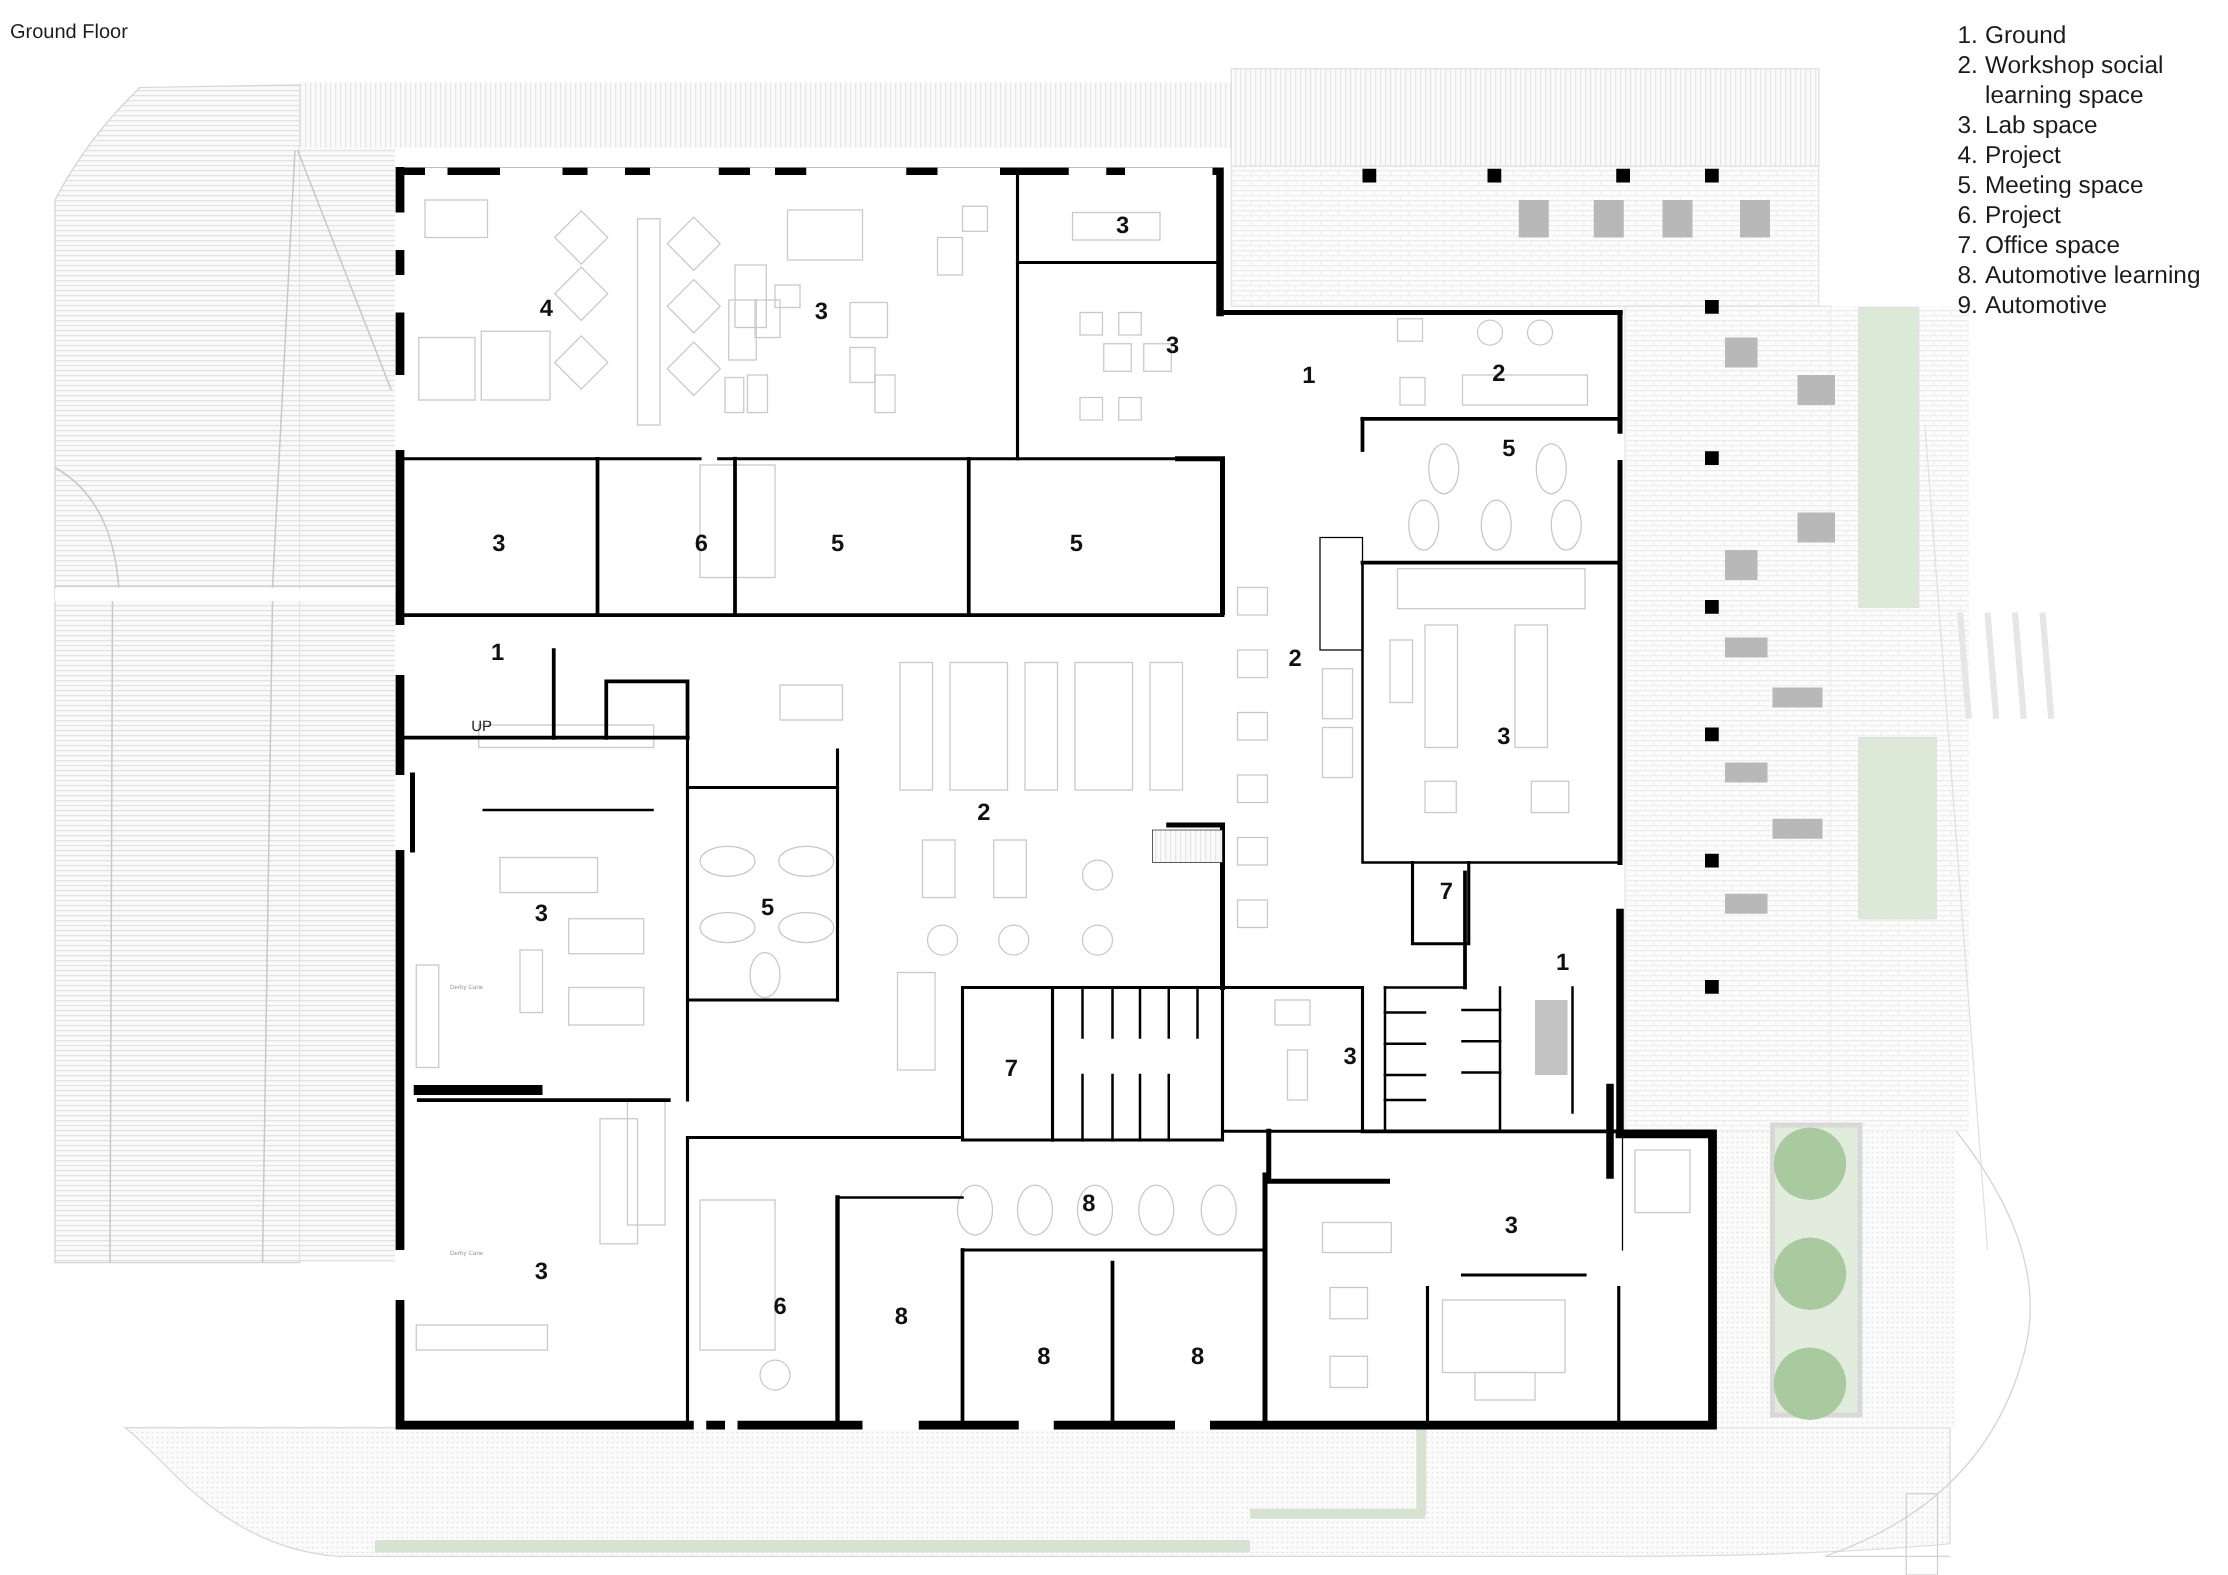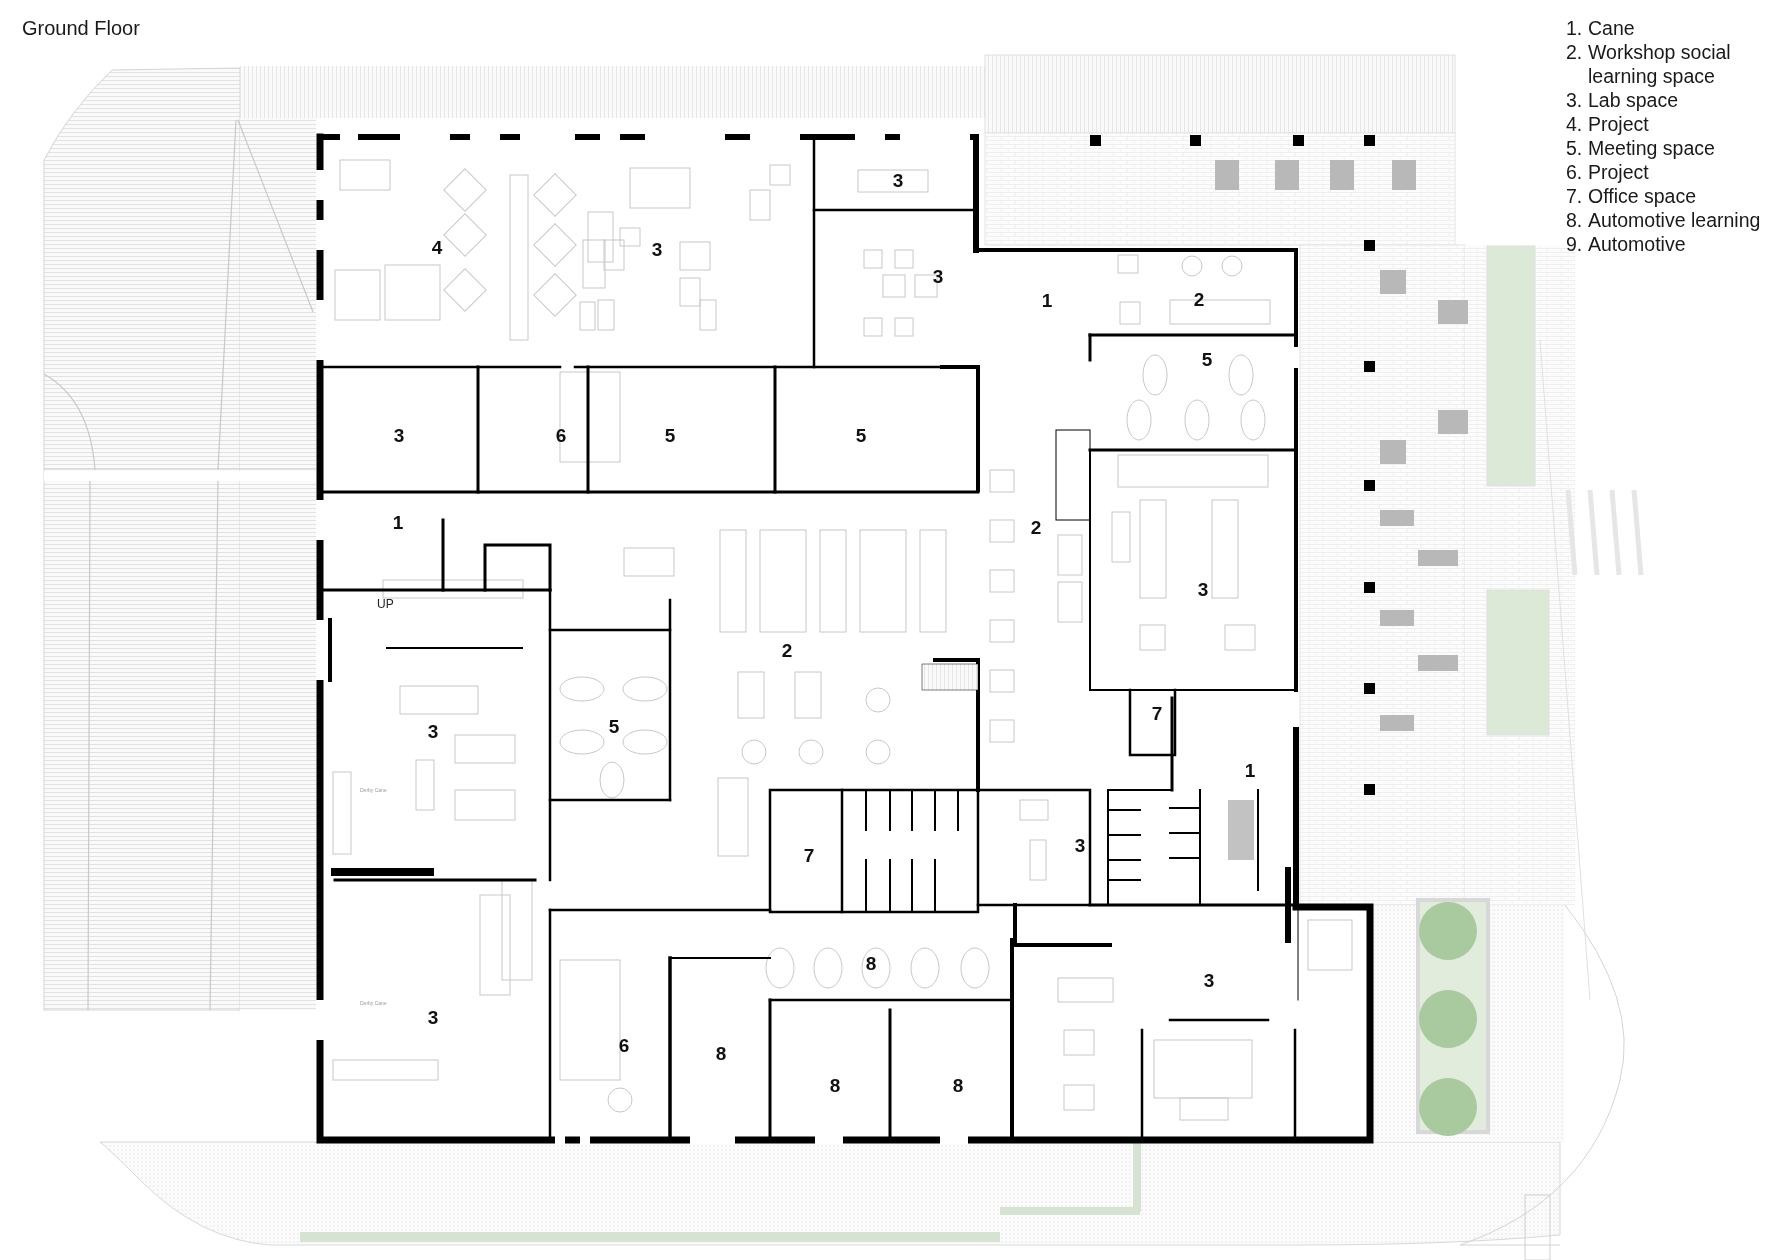--- a/index.html
+++ b/index.html
@@ -1,19 +1,19 @@
 <!DOCTYPE html>
 <html><head>
 <meta charset="utf-8">
 <style>
   html, body { margin: 0; padding: 0; background: #ffffff; }
   body { width: 1782px; height: 1260px; position: relative; overflow: hidden;
          font-family: "Liberation Sans", sans-serif; color: #111; }
   #plan { position: absolute; left: 0; top: 0; }
-  .title { position: absolute; left: 22px; top: 17px; font-size: 20px; color: #1a1a1a; }
+  .title { position: absolute; left: 8px; top: 17px; font-size: 16px; color: #1a1a1a; }
   .legend { position: absolute; left: 1566px; top: 16px; font-size: 19.5px; line-height: 24px; color: #1a1a1a; }
   .legend .item { display: flex; white-space: nowrap; }
   .legend .num { width: 22px; }
   .legend .cont { padding-left: 22px; }
   .room-label { position: absolute; font-size: 19px; font-weight: bold; color: #111; transform: translate(-50%, -50%); }
   .tiny { position: absolute; font-size: 5px; color: #999; }
 </style>
 </head>
 <body>
 
@@ -324,21 +324,21 @@
       <rect x="815" y="1136" width="28" height="8"></rect>
     <rect x="940" y="1136" width="28" height="8"></rect>
   </g>
 </svg>
 
 <div class="title">Ground Floor</div>
 
 <div class="legend">
   <div class="item">
       <span class="num">1.</span>
-      <span>Cane</span>
+      <span>Ground</span>
     </div>
   <div class="item">
       <span class="num">2.</span>
       <span>Workshop social</span>
     </div>
   <div class="item cont">
       <span>learning space</span>
     </div>
   <div class="item">
       <span class="num">3.</span>
@@ -394,15 +394,15 @@
     <div class="room-label" style="left: 1080px; top: 846px;">3</div>
     <div class="room-label" style="left: 871px; top: 964px;">8</div>
     <div class="room-label" style="left: 1209px; top: 981px;">3</div>
     <div class="room-label" style="left: 433px; top: 1018px;">3</div>
     <div class="room-label" style="left: 624px; top: 1046px;">6</div>
     <div class="room-label" style="left: 721px; top: 1054px;">8</div>
     <div class="room-label" style="left: 835px; top: 1086px;">8</div>
     <div class="room-label" style="left: 958px; top: 1086px;">8</div>
   </div>
 
-<div class="tiny" style="left: 377px; top: 597px; font-size: 12px; color: rgb(34, 34, 34);">UP</div>
+<div class="tiny" style="left: 377px; top: 574px; font-size: 12px; color: rgb(34, 34, 34);">UP</div>
 <div class="tiny" style="left:360px; top:787px;">Derby Cane</div>
 <div class="tiny" style="left:360px; top:1000px;">Derby Cane</div>
 
 </body></html>

